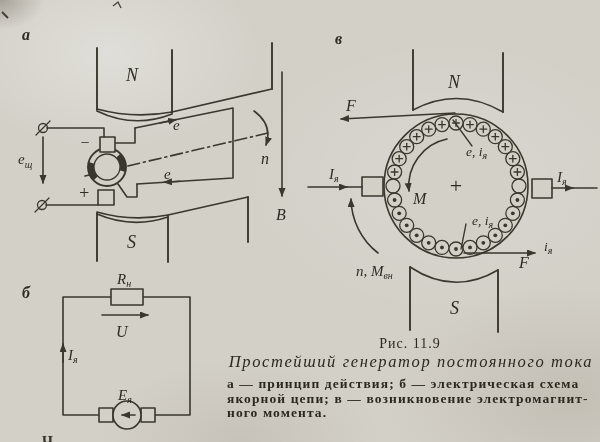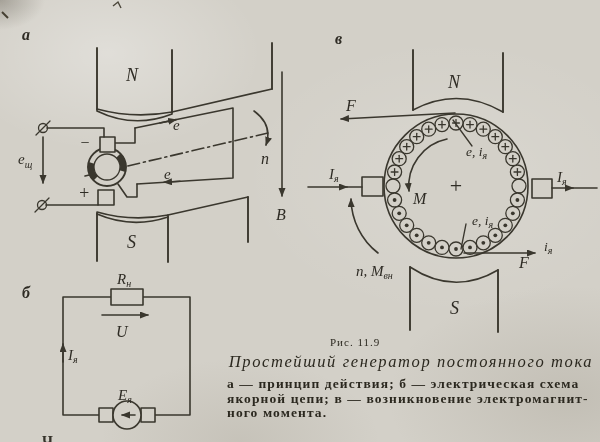--- a/index.html
+++ b/index.html
@@ -18,21 +18,21 @@
   .s{stroke:#3a372e;stroke-width:1.6;fill:none;stroke-linecap:round;stroke-linejoin:round;}
   .w2{stroke-width:1.9;}
   .thin{stroke-width:1.3;}
   .fp{fill:#d3d0c8;}
   .ink{fill:#3a372e;stroke:none;}
   text{font-family:"Liberation Serif","DejaVu Serif",serif;font-style:italic;fill:#2e2b24;}
   .t15{font-size:15px;} .t16{font-size:16px;} .t18{font-size:18px;} .t13{font-size:13.5px;}
   .sub{font-size:10px;}
   .plbl{font-size:16px;font-weight:bold;}
   .cap{position:absolute;color:#2b281f;font-family:"Liberation Serif","DejaVu Serif",serif;}
-  #cap-num{left:330px;top:336px;width:160px;text-align:left;font-size:11px;letter-spacing:1px;}
+  #cap-num{left:330px;top:336px;width:160px;text-align:center;font-size:14px;letter-spacing:1px;}
   #cap-title{left:222px;top:352px;width:378px;text-align:center;font-size:16.5px;font-weight:normal;font-style:italic;letter-spacing:1.6px;white-space:nowrap;}
   #cap-desc{left:227px;top:377px;width:378px;font-size:13.5px;font-weight:bold;line-height:14.6px;letter-spacing:1.1px;}
   #artifact{position:absolute;left:42px;top:433px;font-size:15px;font-weight:bold;color:#35322a;}
 </style>
 </head>
 <body>
 
 <svg width="600" height="442" viewBox="0 0 600 442">
   <defs>
     <marker id="ah" markerWidth="10" markerHeight="8" refX="8" refY="3.5" orient="auto" markerUnits="userSpaceOnUse">

